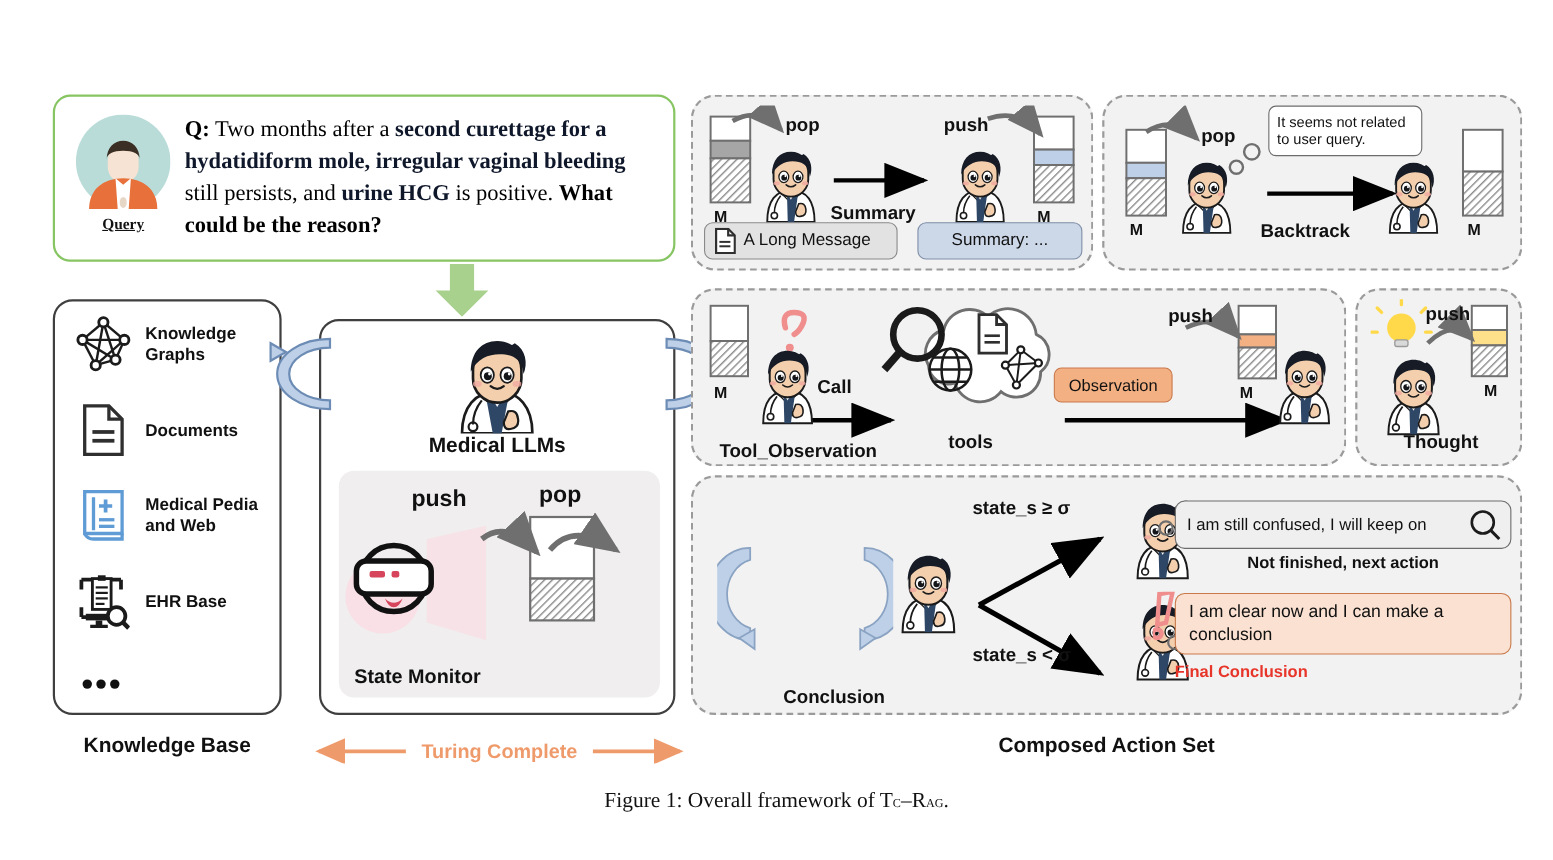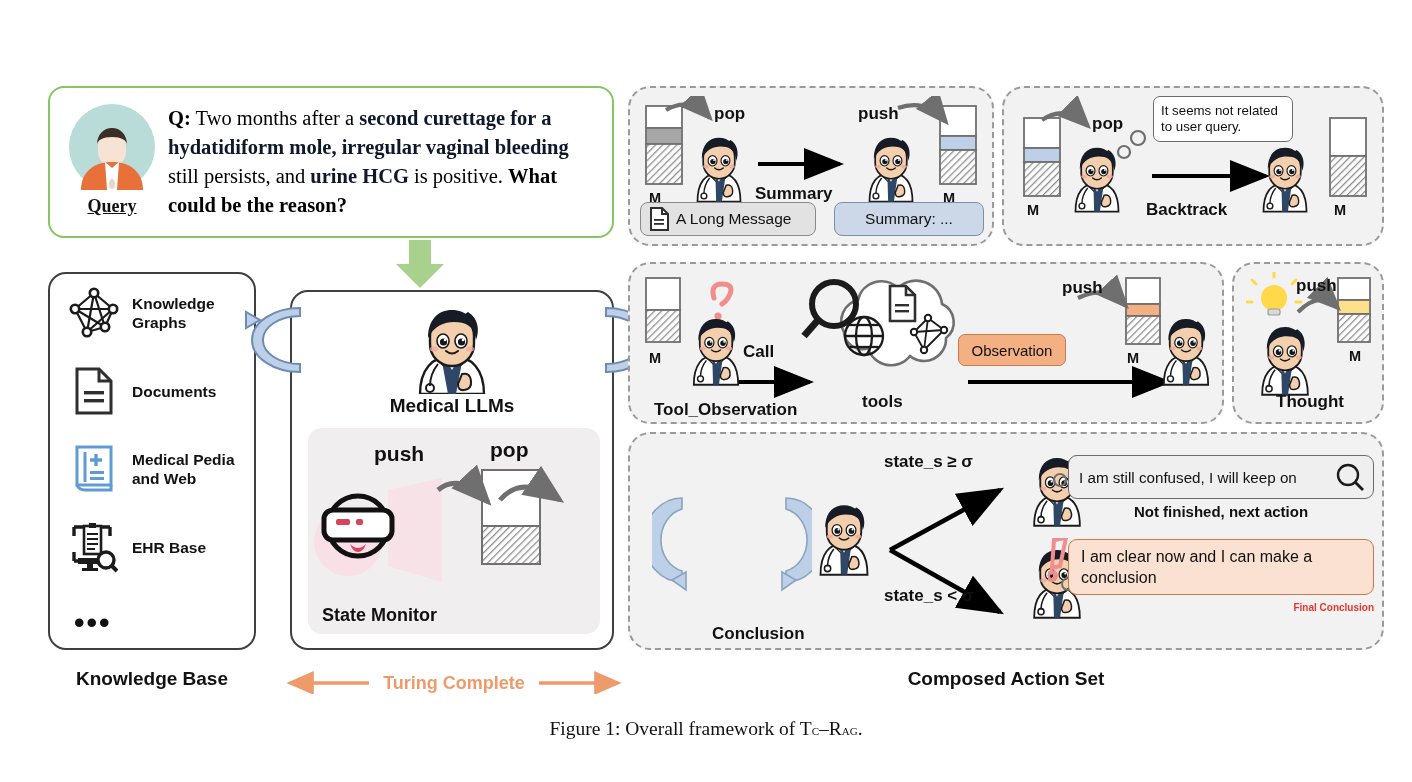--- a/index.html
+++ b/index.html
@@ -2,21 +2,21 @@
 <html><head>
 <meta charset="utf-8">
 <style>
   html,body{margin:0;padding:0;background:#ffffff;}
   body{width:1412px;height:782px;position:relative;font-family:"Liberation Sans",sans-serif;color:#111;overflow:hidden;}
   .abs{position:absolute;}
 
   
   #query-box{left:48px;top:86px;width:566px;height:152px;border:2.5px solid #86c561;border-radius:16px;background:#fff;box-sizing:border-box;}
   #query-avatar-wrap{position:absolute;left:14px;top:16px;width:96px;text-align:center;}
-  #query-label{font-family:"Liberation Serif",serif;font-weight:bold;font-size:18px;margin-top:2px;text-decoration:underline;}
+  #query-label{font-family:"Liberation Serif",serif;font-weight:bold;font-size:14px;margin-top:2px;text-decoration:underline;}
   #query-text{position:absolute;left:118px;top:16px;width:432px;font-family:"Liberation Serif",serif;font-size:20.5px;line-height:29px;color:#000;}
   #query-text .hl{color:#0f172a;font-weight:bold;}
   #query-text b{font-weight:bold;}
 
   
   #green-arrow{left:392px;top:240px;width:56px;height:48px;}
 
   
   #kb-box{left:48px;top:272px;width:208px;height:378px;border:2.2px solid #3f3f3f;border-radius:18px;background:#fff;box-sizing:border-box;}
   .kb-row{display:flex;align-items:center;gap:12px;padding:0 0 0 18px;height:78px;}
@@ -54,21 +54,21 @@
   #bx-sum span{font-size:15.5px;}
   #bx-notrel{left:1153px;top:96px;width:140px;height:46px;background:#fff;border:1.4px solid #6c6c6c;border-radius:7px;padding:22px 7px;align-items:center;}
   #bx-notrel span{font-size:13.3px;line-height:16px;}
   #bx-obs{left:958px;top:334px;width:108px;height:32px;background:#f3b183;border:1.5px solid #c9794b;border-radius:7px;justify-content:center;}
   #bx-obs span{font-size:15px;}
   #bx-conf{left:1068px;top:455px;width:306px;height:44px;background:#efefef;border:1.4px solid #6c6c6c;border-radius:9px;padding-left:10px;justify-content:space-between;padding-right:8px;}
   #bx-conf span{font-size:15.2px;}
   #bx-clear{left:1068px;top:539px;width:306px;height:56px;background:#fae1d1;border:1.5px solid #c9794b;border-radius:9px;padding-left:12px;}
   #bx-clear span{font-size:16px;line-height:21px;}
   #lbl-notfin{position:absolute;left:1068px;top:503px;width:306px;text-align:center;font-size:15px;font-weight:bold;}
-  #lbl-final{position:absolute;left:1068px;top:602px;width:306px;text-align:right;font-size:10px;font-weight:bold;color:#e8352a;}
+  #lbl-final{position:absolute;left:1068px;top:602px;width:306px;text-align:left;font-size:15px;font-weight:bold;color:#e8352a;}
 
   #caption{left:0;top:718px;width:1412px;text-align:center;font-family:"Liberation Serif",serif;font-size:19.5px;}
   .sc{font-variant:small-caps;}
 </style>
 </head>
 <body>
 
 <svg width="0" height="0" style="position:absolute">
   <defs>
     <marker id="ar-black" markerWidth="10" markerHeight="8" refX="9" refY="4" orient="auto">

